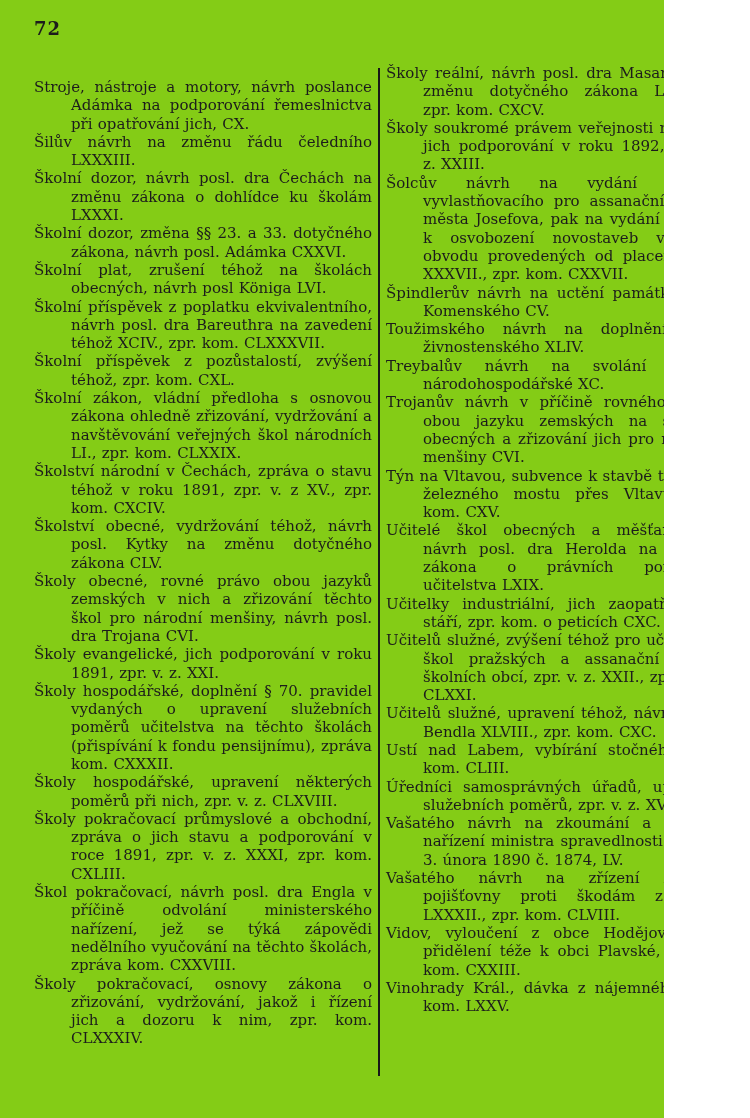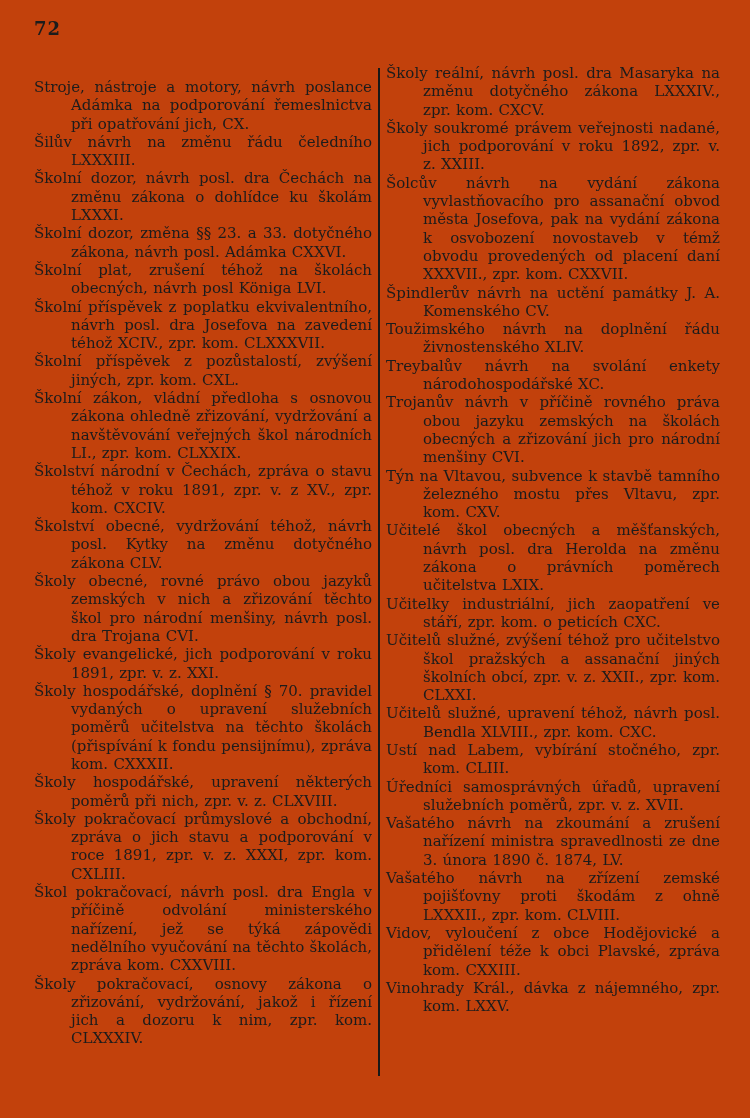--- a/index.html
+++ b/index.html
@@ -2,23 +2,23 @@
 <html><head>
 <meta charset="utf-8">
 <style>
   html, body {
     margin: 0;
     padding: 0;
     background: #ffffff;
   }
   .page {
     position: relative;
-    width: 750px;
+    width: 664px;
     height: 1118px;
-    background: #c2410c;
+    background: #84cc16;
     overflow: hidden;
     font-family: "DejaVu Serif", "Liberation Serif", serif;
     color: #1c1c1c;
   }
   .page-number {
     position: absolute;
     left: 34px;
     top: 18px;
     font-size: 18px;
     font-weight: bold;
@@ -69,22 +69,22 @@
 
   <div class="column-divider"></div>
 
   <div class="columns">
     <div class="col col-left">
         <p class="entry">Stroje, nástroje a motory, návrh poslance Adámka na podporování řemeslnictva při opatřování jich, CX.</p>
         <p class="entry">Šilův návrh na změnu řádu čeledního LXXXIII.</p>
         <p class="entry">Školní dozor, návrh posl. dra Čechách na změnu zákona o dohlídce ku školám LXXXI.</p>
         <p class="entry">Školní dozor, změna §§ 23. a 33. dotyčného zákona, návrh posl. Adámka CXXVI.</p>
         <p class="entry">Školní plat, zrušení téhož na školách obecných, návrh posl Königa LVI.</p>
-        <p class="entry">Školní příspěvek z poplatku ekvivalentního, návrh posl. dra Josefova na zavedení téhož XCIV., zpr. kom. CLXXXVII.</p>
-        <p class="entry">Školní příspěvek z pozůstalostí, zvýšení jiných, zpr. kom. CXL.</p>
+        <p class="entry">Školní příspěvek z poplatku ekvivalentního, návrh posl. dra Bareuthra na zavedení téhož XCIV., zpr. kom. CLXXXVII.</p>
+        <p class="entry">Školní příspěvek z pozůstalostí, zvýšení téhož, zpr. kom. CXL.</p>
         <p class="entry">Školní zákon, vládní předloha s osnovou zákona ohledně zřizování, vydržování a navštěvování veřejných škol národních LI., zpr. kom. CLXXIX.</p>
         <p class="entry">Školství národní v Čechách, zpráva o stavu téhož v roku 1891, zpr. v. z XV., zpr. kom. CXCIV.</p>
         <p class="entry">Školství obecné, vydržování téhož, návrh posl. Kytky na změnu dotyčného zákona CLV.</p>
         <p class="entry">Školy obecné, rovné právo obou jazyků zemských v nich a zřizování těchto škol pro národní menšiny, návrh posl. dra Trojana CVI.</p>
         <p class="entry">Školy evangelické, jich podporování v roku 1891, zpr. v. z. XXI.</p>
         <p class="entry">Školy hospodářské, doplnění § 70. pravidel vydaných o upravení služebních poměrů učitelstva na těchto školách (přispívání k fondu pensijnímu), zpráva kom. CXXXII.</p>
         <p class="entry">Školy hospodářské, upravení některých poměrů při nich, zpr. v. z. CLXVIII.</p>
         <p class="entry">Školy pokračovací průmyslové a obchodní, zpráva o jich stavu a podporování v roce 1891, zpr. v. z. XXXI, zpr. kom. CXLIII.</p>
         <p class="entry">Škol pokračovací, návrh posl. dra Engla v příčině odvolání ministerského nařízení, jež se týká zápovědi nedělního vyučování na těchto školách, zpráva kom. CXXVIII.</p>
         <p class="entry">Školy pokračovací, osnovy zákona o zřizování, vydržování, jakož i řízení jich a dozoru k nim, zpr. kom. CLXXXIV.</p>

